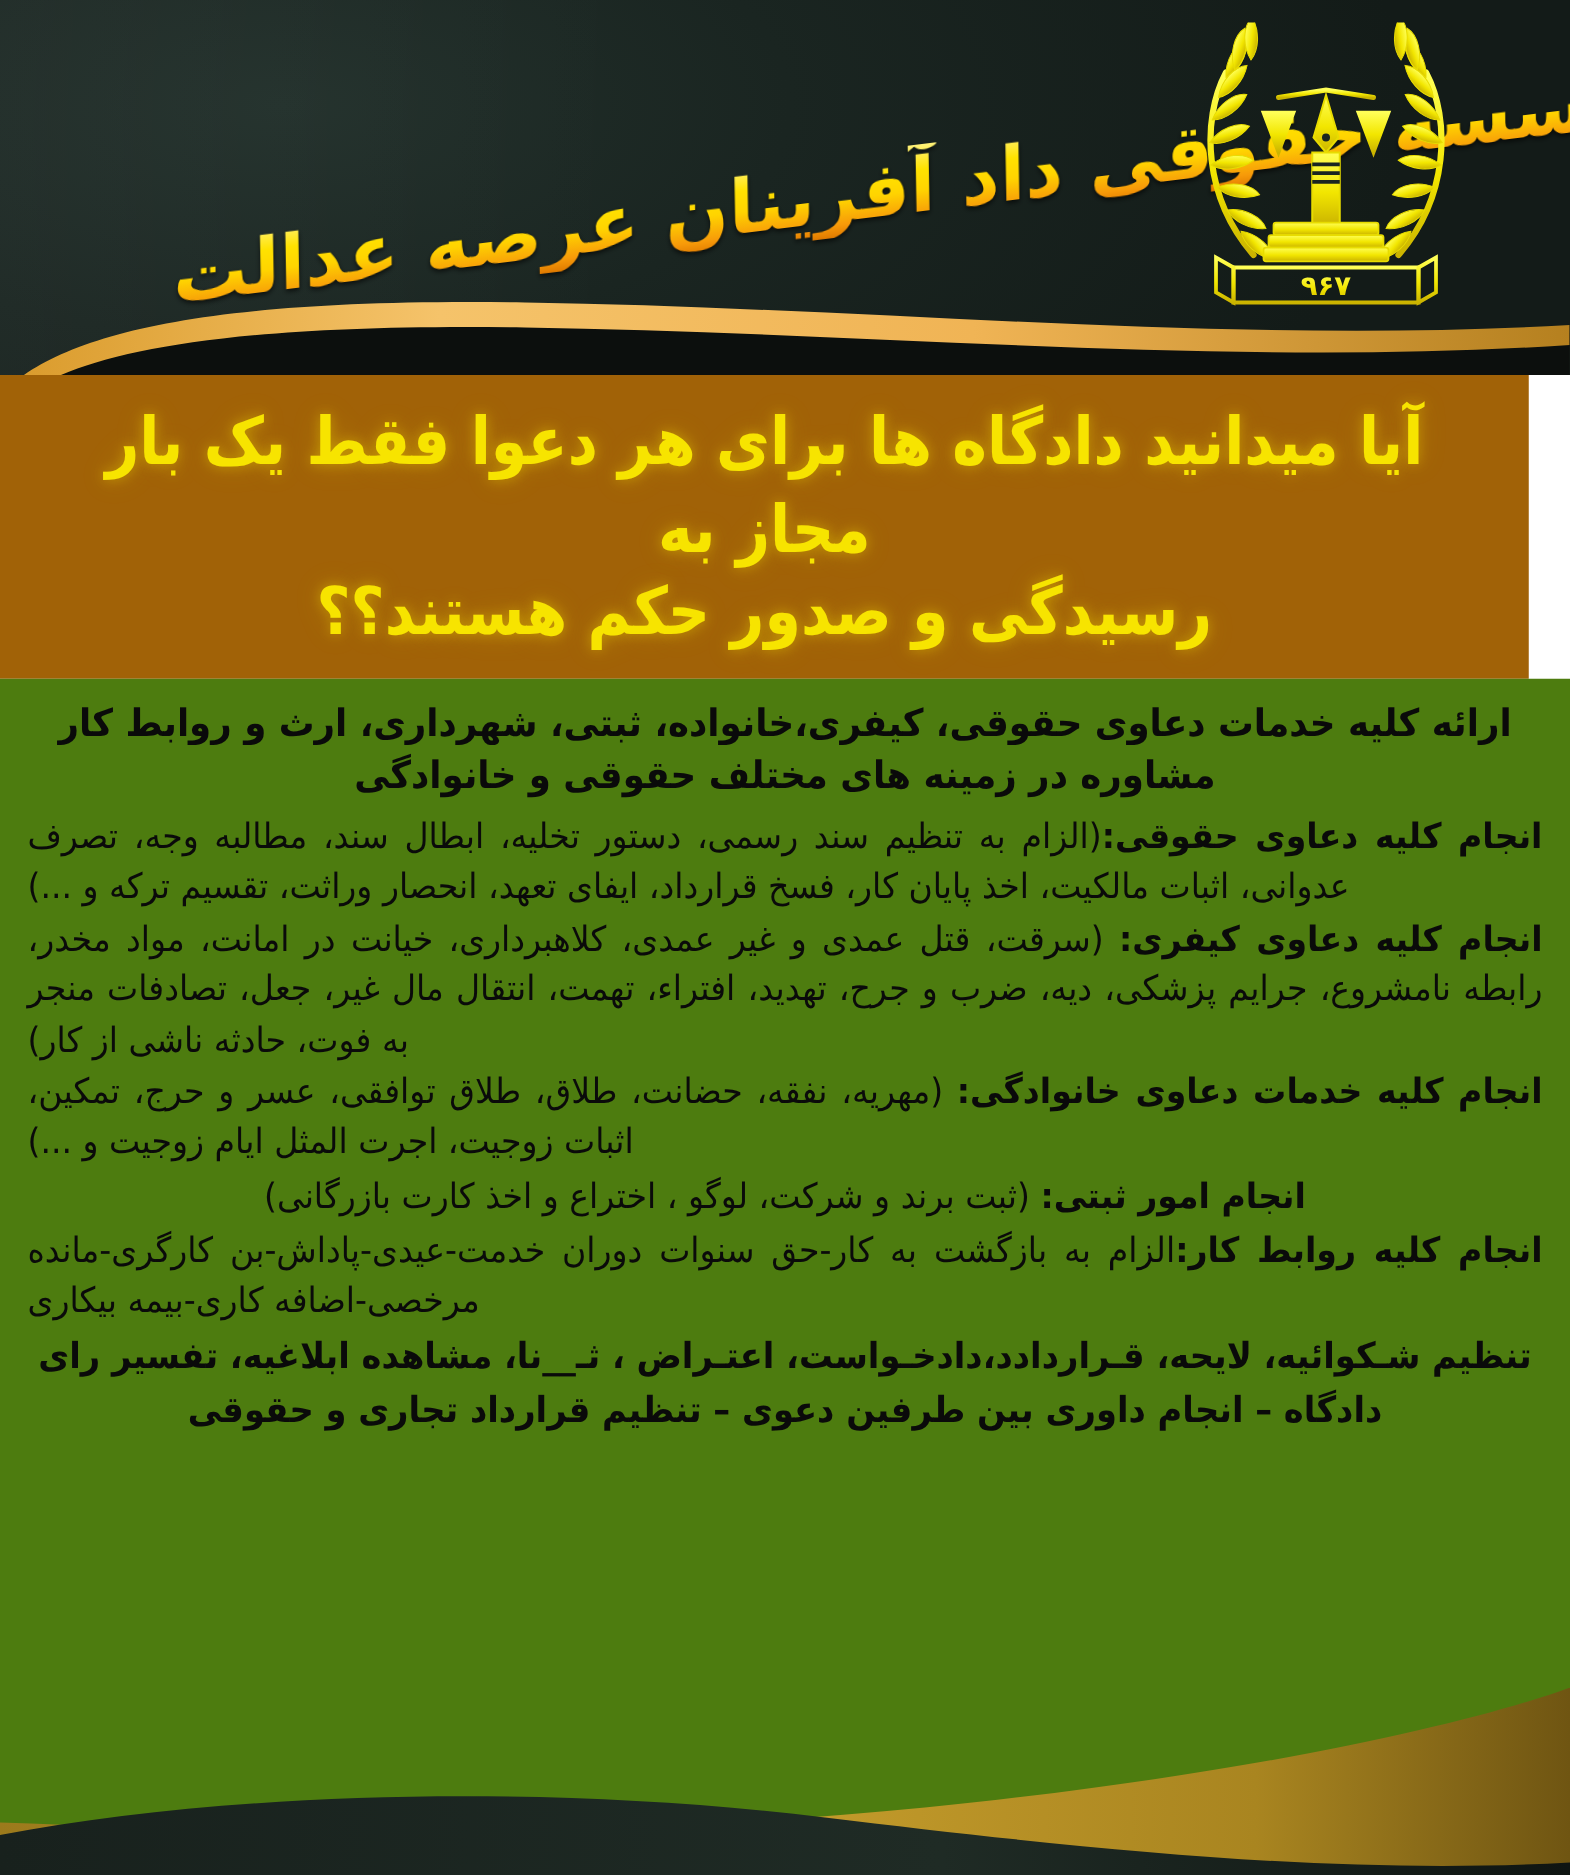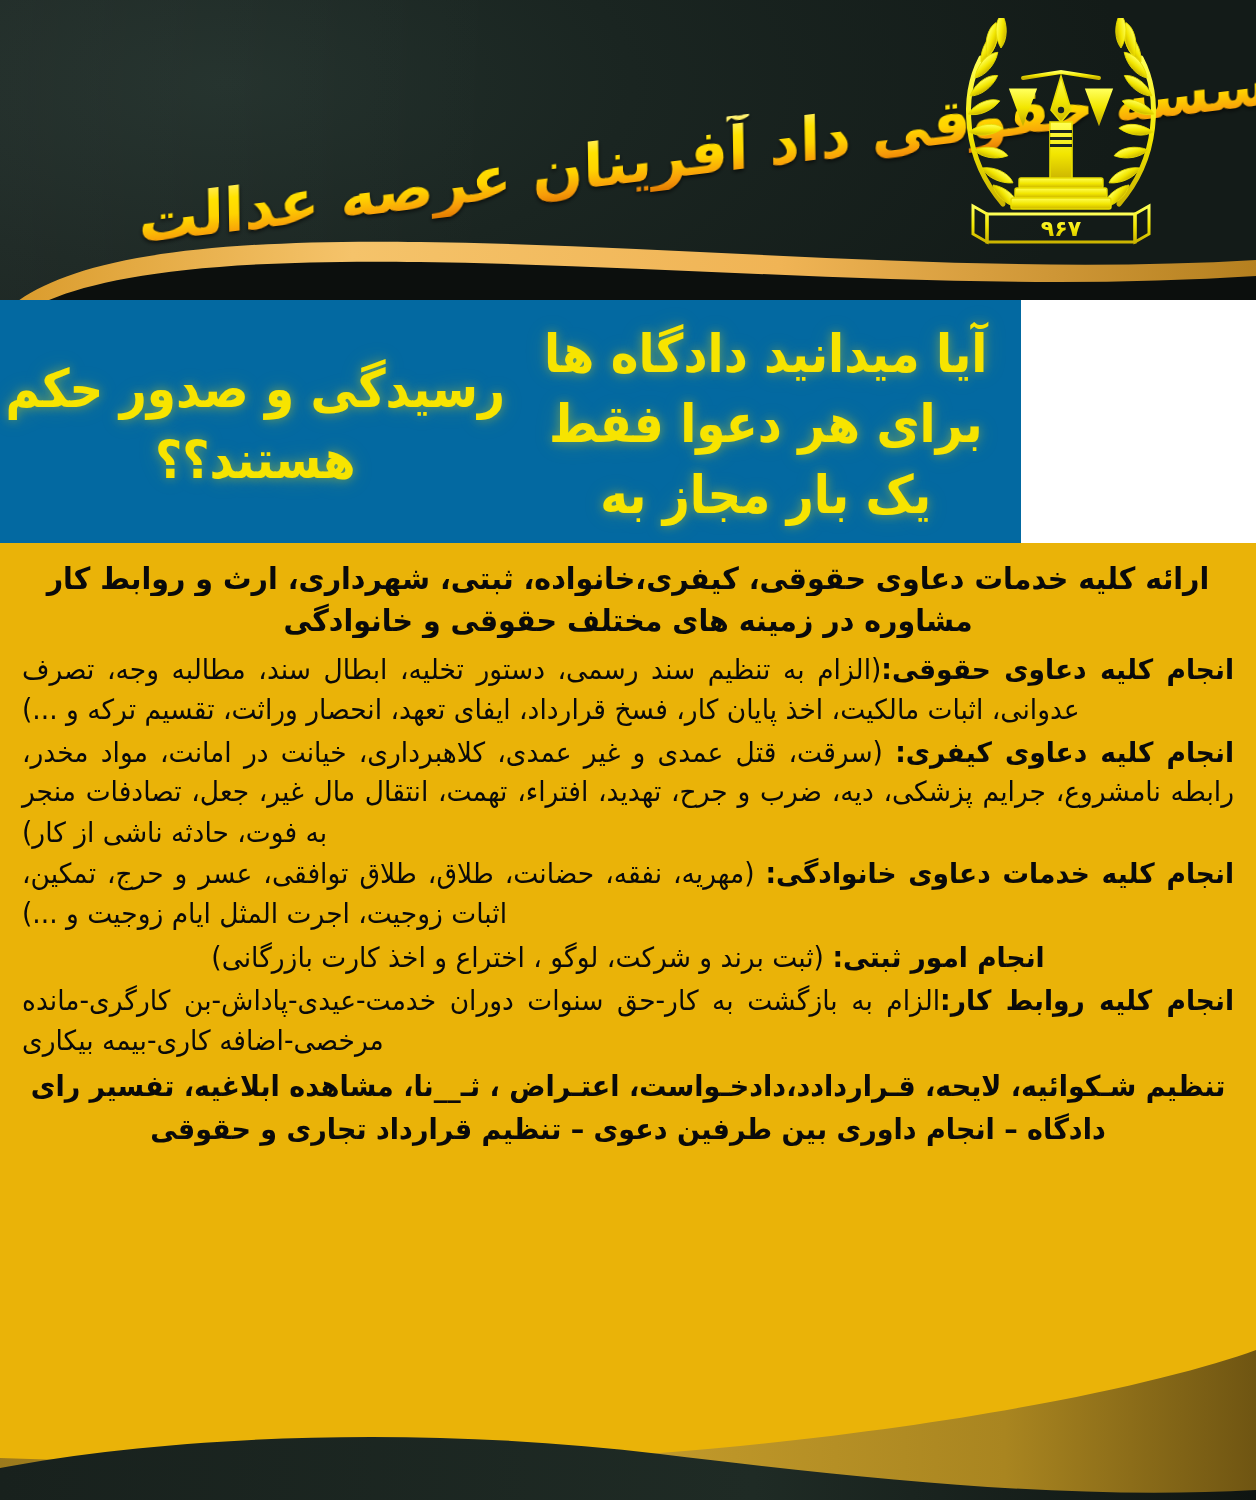--- a/index.html
+++ b/index.html
@@ -51,37 +51,37 @@
   .emblem svg{display:block;width:100%;height:100%;}
 
   
   .swoosh{
     position:absolute;left:0;top:236px;width:1256px;height:90px;overflow:hidden;
   }
   .swoosh svg{display:block;width:1256px;height:90px;}
 
   
   .headline-band{
-    position:absolute;left:0;top:300px;width:1021px;height:243px;
-    background:#0369a1;
-    display:flex;flex-direction:row;align-items:center;justify-content:center;
+    position:absolute;left:0;top:300px;width:1223px;height:243px;
+    background:#a16207;
+    display:flex;flex-direction:column;align-items:center;justify-content:center;
   }
   .headline{
     width:1120px;text-align:center;
     color:#f7e400;
     font-size:47px;line-height:1.34;font-weight:700;
     text-shadow:0 0 10px rgba(247,228,0,0.38), 0 0 22px rgba(247,228,0,0.18);
     transform:scaleY(1.12);
     padding-top:6px;
   }
 
   
   .body-area{
     position:absolute;left:0;top:543px;width:1256px;height:957px;
-    background:#eab308;
+    background:#4d7c0f;
   }
   .content{
     position:absolute;left:0;top:0;width:1256px;
     padding:16px 22px 0 22px;
     box-sizing:border-box;
     color:#0a0a0a;
   }
   .intro{
     text-align:center;
     font-size:28.5px;line-height:1.42;font-weight:700;

